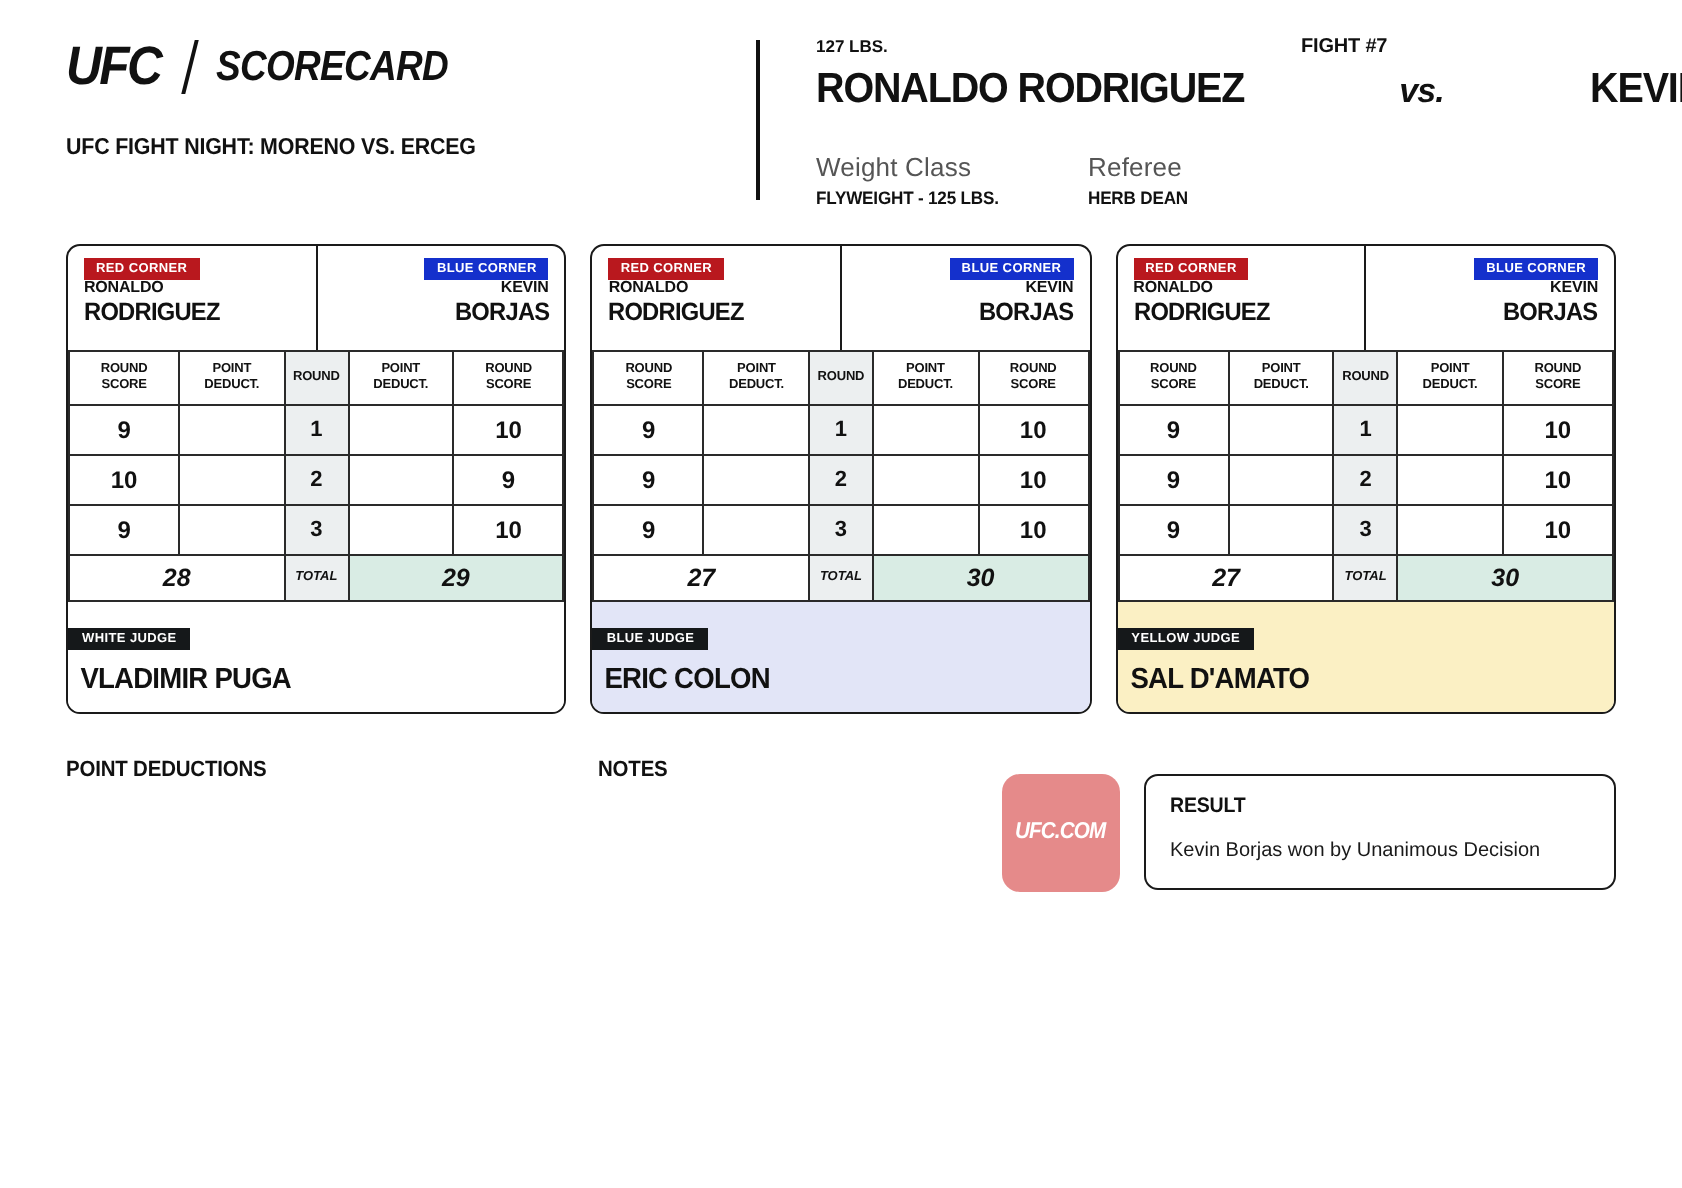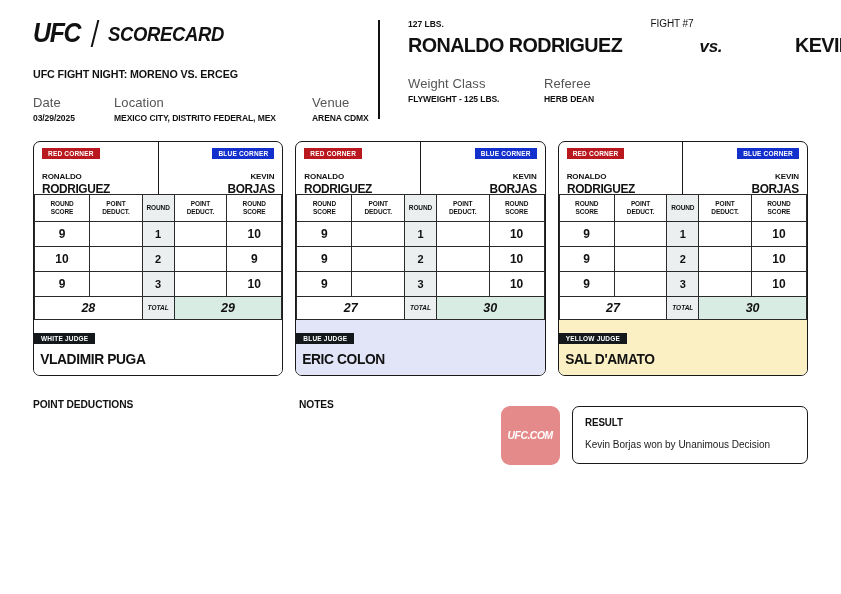--- a/index.html
+++ b/index.html
@@ -104,21 +104,21 @@
     align-items: baseline;
   }
   .weight-left {
     font-size: 8.5px;
     font-weight: bold;
     flex: 1;
     text-align: left;
   }
   .fight-num {
     font-size: 10px;
-    font-weight: normal;
+    font-weight: bold;
     letter-spacing: -0.1px;
     flex: 0 0 150px;
     text-align: center;
   }
   .weight-right {
     font-size: 8.5px;
     font-weight: bold;
     flex: 1;
     text-align: right;
   }
@@ -184,21 +184,21 @@
     padding: 2.5px 6px 2px 6px;
     letter-spacing: 0.2px;
     line-height: 1;
     display: inline-block;
   }
   .corner-badge.red { background: #b9181e; }
   .corner-badge.blue { background: #1430cc; }
   .fighter-first {
     font-size: 8px;
     font-weight: bold;
-    margin-top: 14px;
+    margin-top: 0;
     letter-spacing: -0.1px;
     line-height: 1.1;
   }
   .fighter-last {
     font-size: 12.5px;
     font-weight: bold;
     letter-spacing: -0.4px;
     line-height: 1.15;
     transform: scaleX(0.95);
   }
@@ -341,34 +341,20 @@
 <body>
 
 <div class="header">
   <div class="header-left">
     <div class="logo-row">
       <div class="ufc-mark">UFC</div>
       <div class="logo-slash"></div>
       <div class="scorecard-word">SCORECARD</div>
     </div>
     <div class="event-title">UFC FIGHT NIGHT: MORENO VS. ERCEG</div>
-    <div class="meta-row">
-      <div class="meta-block" style="width:77px">
-        <div class="meta-label">Date</div>
-        <div class="meta-value">03/29/2025</div>
-      </div>
-      <div class="meta-block" style="width:194px">
-        <div class="meta-label">Location</div>
-        <div class="meta-value">MEXICO CITY, DISTRITO FEDERAL, MEX</div>
-      </div>
-      <div class="meta-block">
-        <div class="meta-label">Venue</div>
-        <div class="meta-value">ARENA CDMX</div>
-      </div>
-    </div>
   </div>
 
   <div class="hdr-divider"></div>
 
   <div class="header-right">
     <div class="bout-top">
       <div class="weight-left">127 LBS.</div>
       <div class="fight-num">FIGHT #7</div>
       <div class="weight-right">125 LBS.</div>
     </div>

